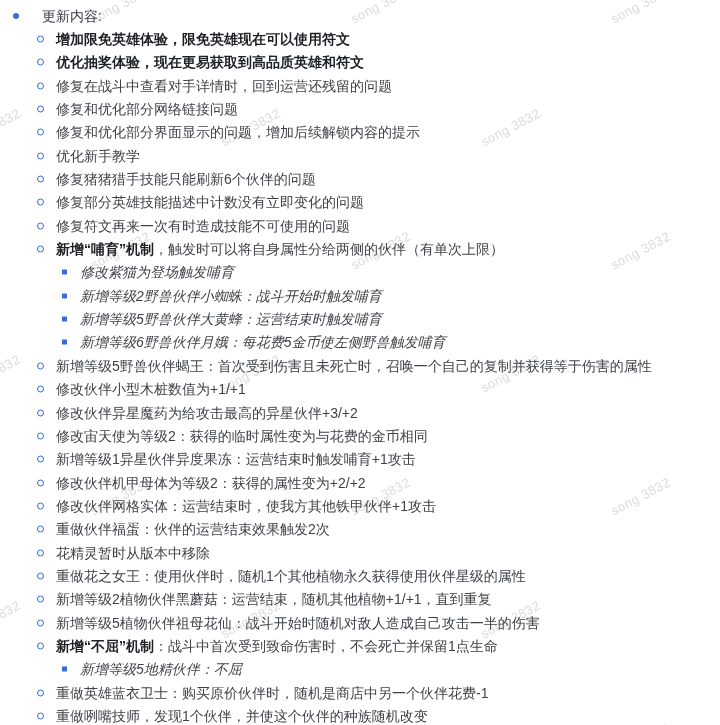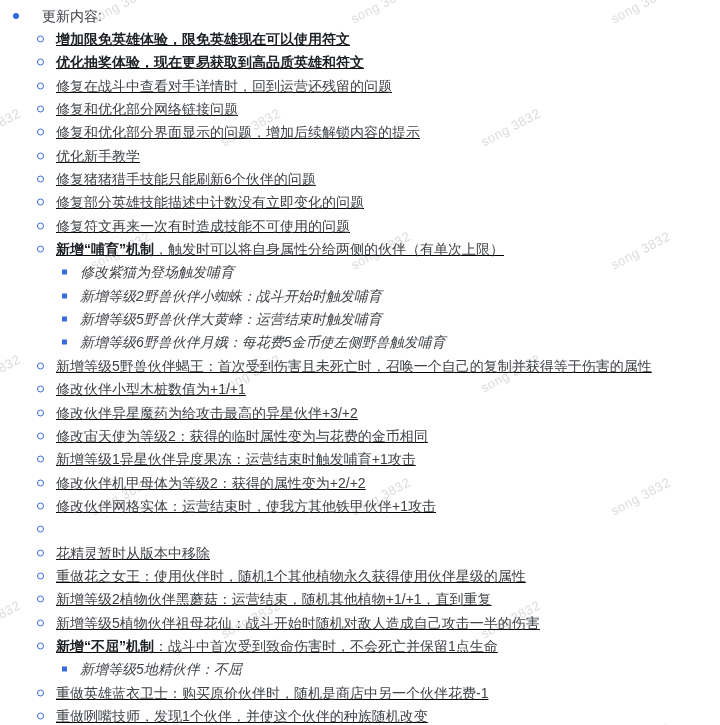--- a/index.html
+++ b/index.html
@@ -31,21 +31,21 @@
   .row{
     position:relative;height:23.35px;display:flex;align-items:center;
   }
   .row .txt{
     font-size:14px;color:var(--text);white-space:nowrap;line-height:1;
   }
   .row .txt strong{font-weight:700;color:var(--bold);}
   .b{position:absolute;top:50%;transform:translateY(-50%);box-sizing:border-box;}
   .lvl1{padding-left:42px;}
   .lvl1 .b{left:13px;width:6px;height:6px;border-radius:50%;background:var(--blue);}
-  .lvl2{padding-left:56px;text-decoration:underline;}
+  .lvl2{padding-left:56px;}
   .lvl2 .b{left:37px;width:7px;height:7px;border-radius:50%;border:1.5px solid var(--blue);background:transparent;}
   .lvl3{padding-left:80px;font-style:italic;}
   .lvl3 .b{left:62px;width:5px;height:5px;background:var(--blue);}
 </style>
 </head>
 <body>
 
 <div class="watermark-layer">
     <span style="left: 88px; top: -3px;">song 3832</span>
     <span style="left: 348px; top: -3px;">song 3832</span>
@@ -155,20 +155,21 @@
       <div class="row lvl2">
         <span class="b"></span>
         <span class="txt"><span>修改伙伴机甲母体为等级2：获得的属性变为+2/+2</span></span>
       </div>
       <div class="row lvl2">
         <span class="b"></span>
         <span class="txt"><span>修改伙伴网格实体：运营结束时，使我方其他铁甲伙伴+1攻击</span></span>
       </div>
       <div class="row lvl2">
         <span class="b"></span>
+        <span class="txt"><span>重做伙伴福蛋：伙伴的运营结束效果触发2次</span></span>
       </div>
       <div class="row lvl2">
         <span class="b"></span>
         <span class="txt"><span>花精灵暂时从版本中移除</span></span>
       </div>
       <div class="row lvl2">
         <span class="b"></span>
         <span class="txt"><span>重做花之女王：使用伙伴时，随机1个其他植物永久获得使用伙伴星级的属性</span></span>
       </div>
       <div class="row lvl2">

